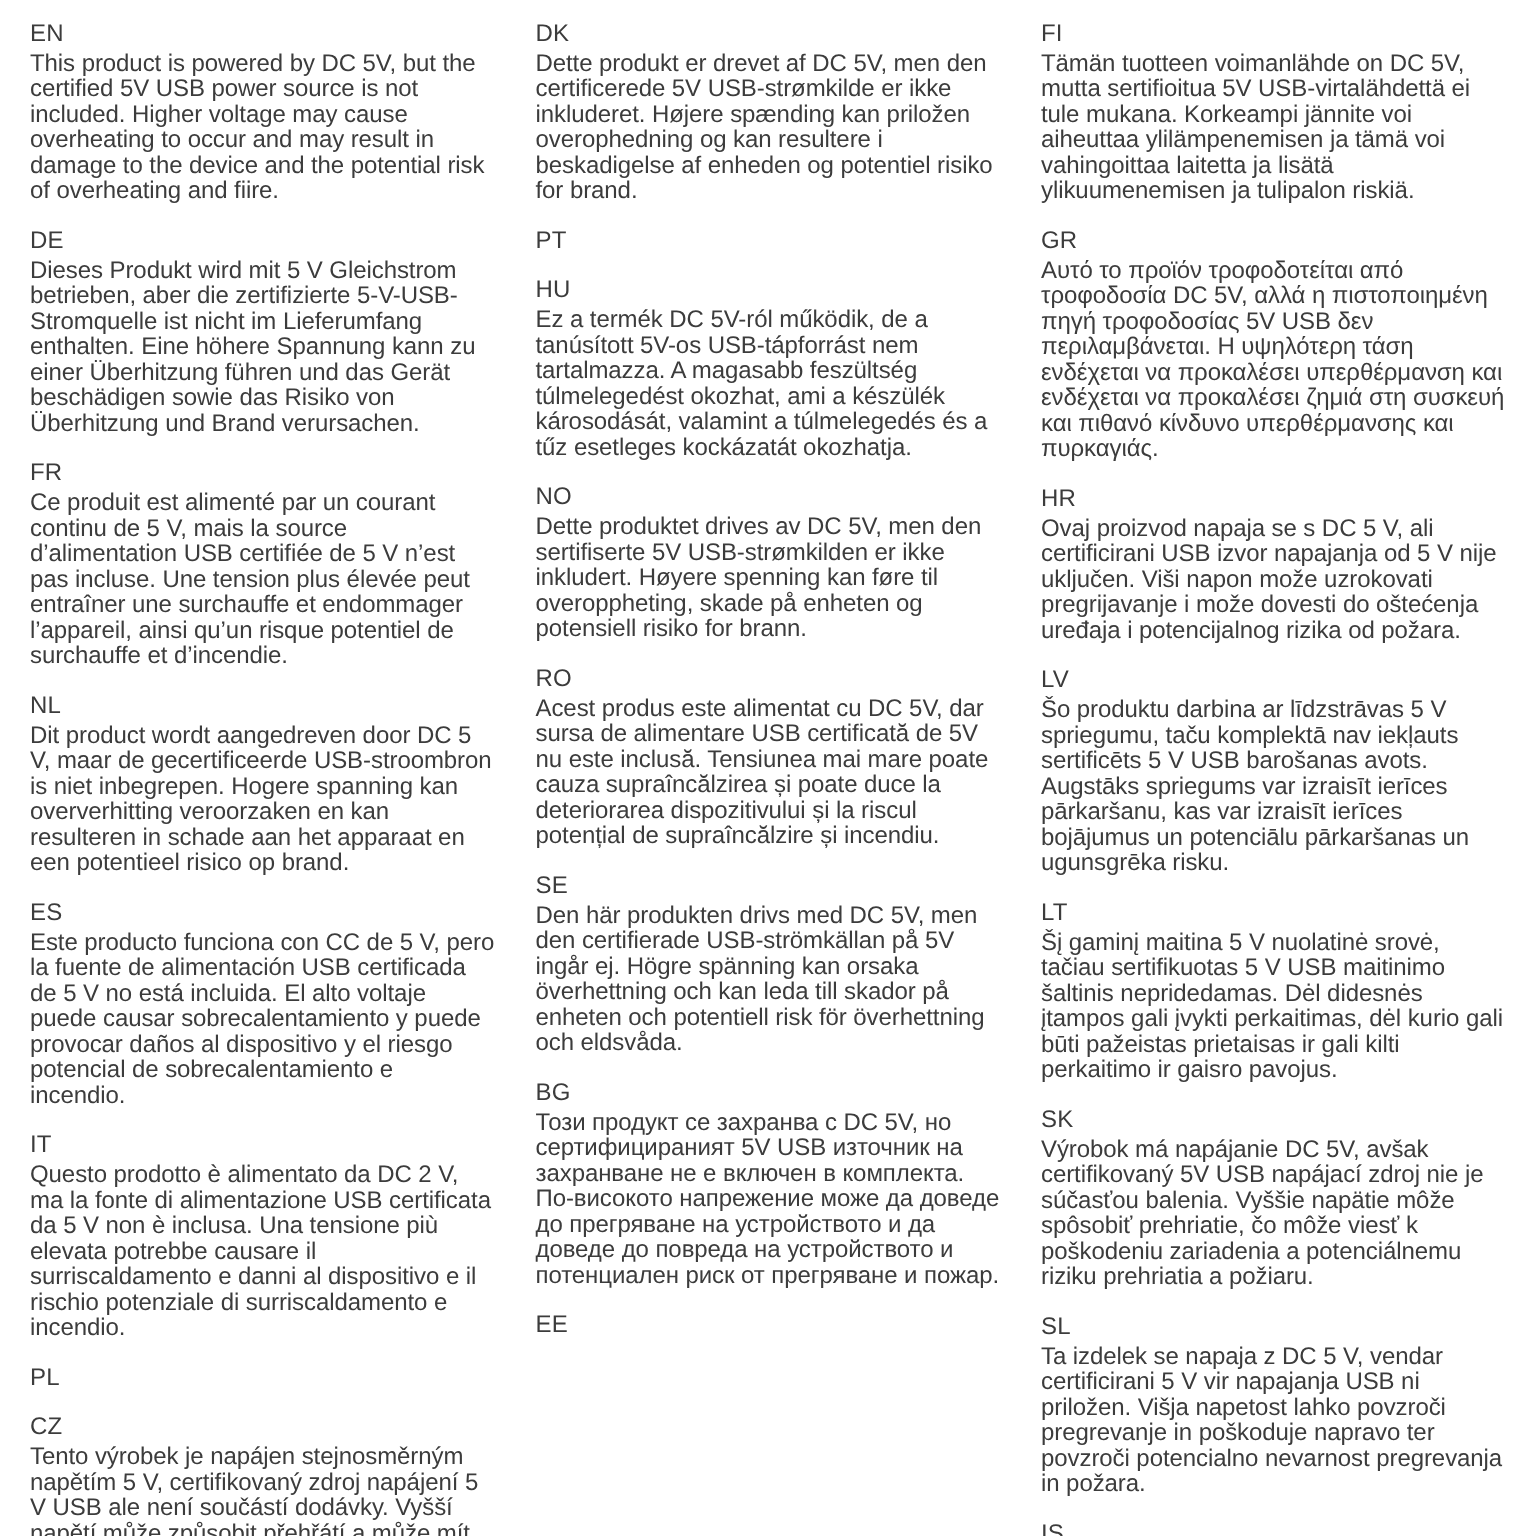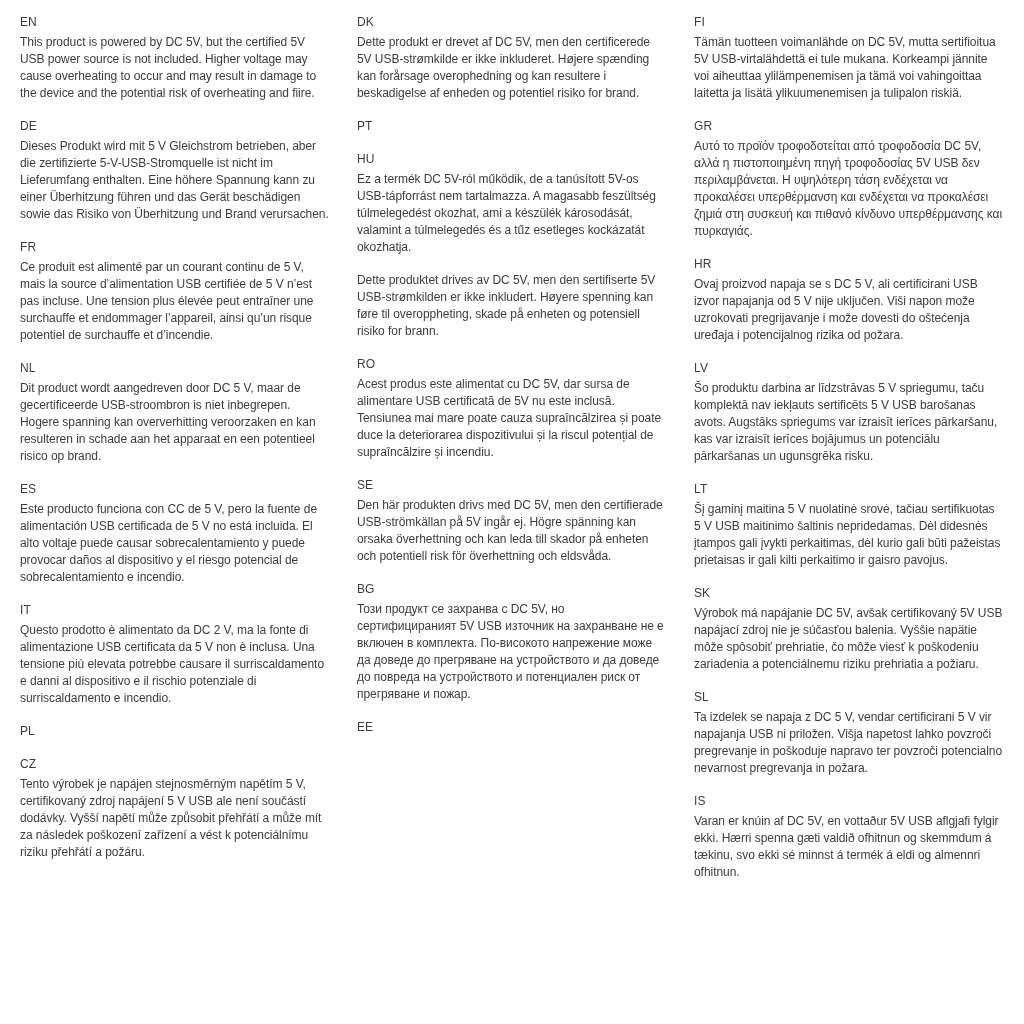--- a/index.html
+++ b/index.html
@@ -11,28 +11,28 @@
     color: #3c3c3c;
   }
   .page {
     display: grid;
     grid-template-columns: repeat(3, 1fr);
     column-gap: 27px;
     padding: 14px 20px 10px 20px;
   }
   .entry { margin-bottom: 16px; }
   .lang {
-    font-size: 12px;
+    font-size: 16px;
     font-weight: 400;
     line-height: 17px;
     margin-bottom: 3px;
     letter-spacing: 0.1px;
   }
   .txt {
-    font-size: 12px;
+    font-size: 16px;
     line-height: 17px;
     letter-spacing: -0.05px;
     text-align: left;
   }
 </style>
 </head>
 <body>
 
 <div class="page">
 
@@ -66,30 +66,31 @@
     </section>
     <section class="entry">
       <div class="lang">CZ</div>
       <p class="txt">Tento výrobek je napájen stejnosměrným napětím 5 V, certifikovaný zdroj napájení 5 V USB ale není součástí dodávky. Vyšší napětí může způsobit přehřátí a může mít za následek poškození zařízení a vést k potenciálnímu riziku přehřátí a požáru.</p>
     </section>
   </div>
 
   <div class="col">
     <section class="entry">
       <div class="lang">DK</div>
-      <p class="txt">Dette produkt er drevet af DC 5V, men den certificerede 5V USB-strømkilde er ikke inkluderet. Højere spænding kan forårsage overophedning og kan resultere i beskadigelse af enheden og potentiel risiko for brand.</p>
+      <p class="txt">Dette produkt er drevet af DC 5V, men den certificerede 5V USB-strømkilde er ikke inkluderet. Højere spænding kan priložen overophedning og kan resultere i beskadigelse af enheden og potentiel risiko for brand.</p>
     </section>
     <section class="entry">
       <div class="lang">PT</div>
     </section>
     <section class="entry">
       <div class="lang">HU</div>
       <p class="txt">Ez a termék DC 5V-ról működik, de a tanúsított 5V-os USB-tápforrást nem tartalmazza. A magasabb feszültség túlmelegedést okozhat, ami a készülék károsodását, valamint a túlmelegedés és a tűz esetleges kockázatát okozhatja.</p>
     </section>
     <section class="entry">
+      <div class="lang">NO</div>
       <p class="txt">Dette produktet drives av DC 5V, men den sertifiserte 5V USB-strømkilden er ikke inkludert. Høyere spenning kan føre til overoppheting, skade på enheten og potensiell risiko for brann.</p>
     </section>
     <section class="entry">
       <div class="lang">RO</div>
       <p class="txt">Acest produs este alimentat cu DC 5V, dar sursa de alimentare USB certificată de 5V nu este inclusă. Tensiunea mai mare poate cauza supraîncălzirea și poate duce la deteriorarea dispozitivului și la riscul potențial de supraîncălzire și incendiu.</p>
     </section>
     <section class="entry">
       <div class="lang">SE</div>
       <p class="txt">Den här produkten drivs med DC 5V, men den certifierade USB-strömkällan på 5V ingår ej. Högre spänning kan orsaka överhettning och kan leda till skador på enheten och potentiell risk för överhettning och eldsvåda.</p>
     </section>

